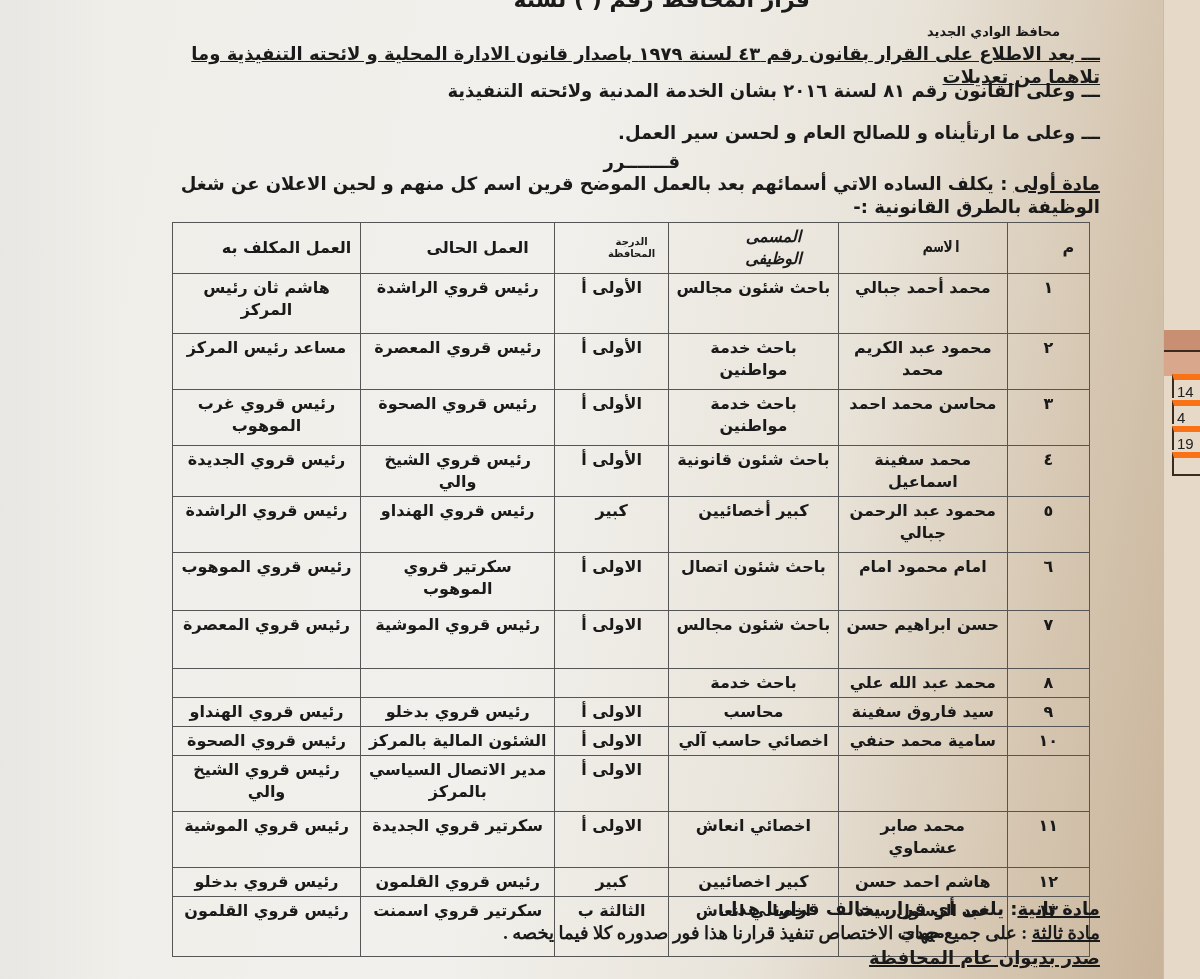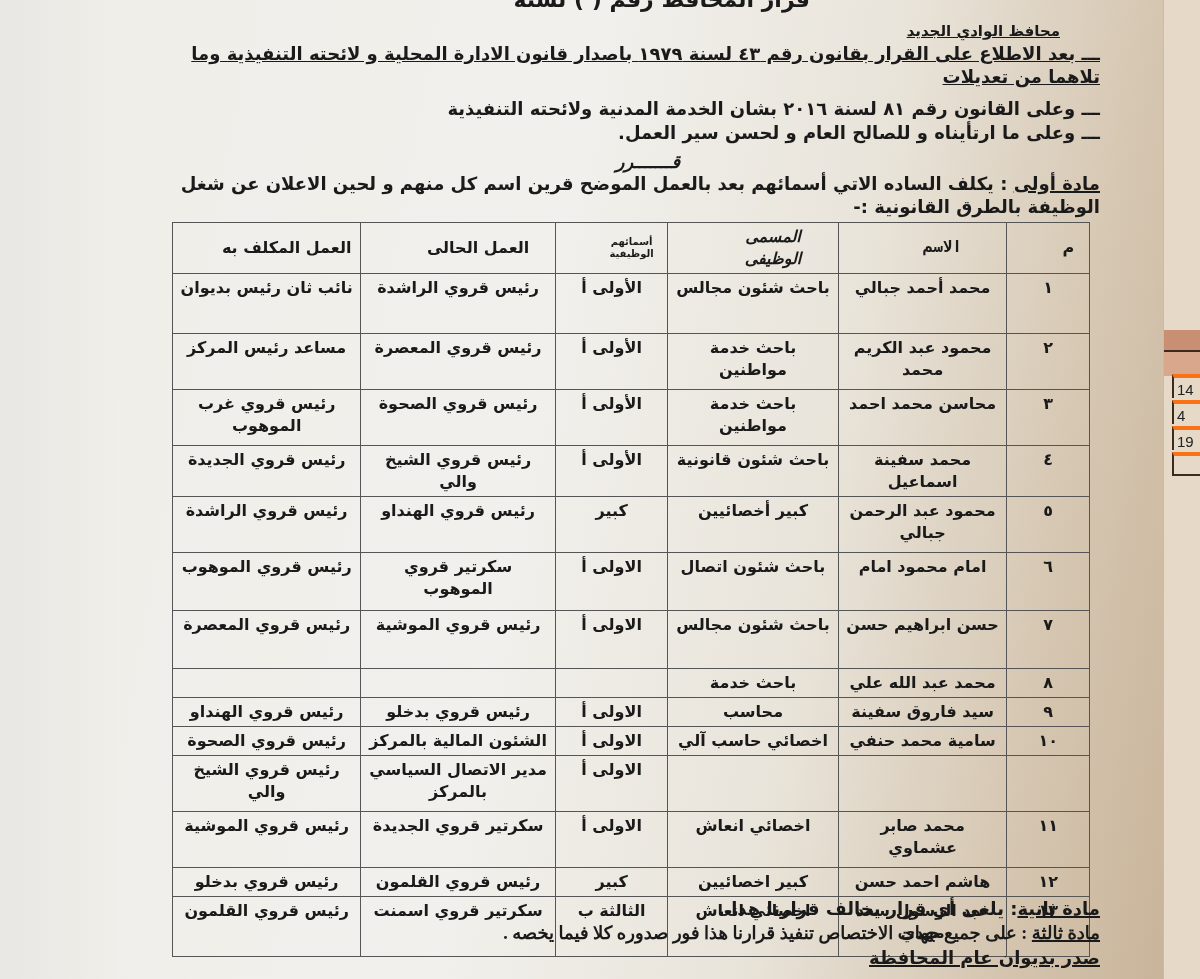--- a/index.html
+++ b/index.html
@@ -18,30 +18,30 @@
       position: absolute; left: 118px; top: 0; width: 1045px; height: 979px;
       background: linear-gradient(100deg, #efeee9 0%, #f1f0ec 40%, #e9e4da 65%, #d6c7b2 85%, #c9b49a 100%);
     }
     .right-paper {
       position: absolute; left: 1163px; top: 0; width: 37px; height: 979px;
       background: #e7d9c7;
       border-left: 1px solid #cbbba6;
     }
     .right-paper .hdr1 { position:absolute; top:330px; left:0; width:37px; height:20px; background:#c98f73; }
     .right-paper .hdr2 { position:absolute; top:350px; left:0; width:37px; height:24px; background:#d9a88c; border-top:2px solid #3a2a20; }
-    .right-paper .rc { position:absolute; left:8px; width:29px; height:24px; border-top:4px solid #f97316; border-left:2px solid #3a2a20; font-size:15px; line-height:24px; padding-left:3px; box-sizing:border-box; color:#222; font-family:"Liberation Sans", sans-serif; overflow:hidden; }
+    .right-paper .rc { position:absolute; left:8px; width:29px; height:24px; border-top:6px solid #f97316; border-left:2px solid #3a2a20; font-size:15px; line-height:24px; padding-left:3px; box-sizing:border-box; color:#222; font-family:"Liberation Sans", sans-serif; overflow:hidden; }
     .doc {
       position: absolute; left: 150px; top: 0; width: 950px;
       direction: rtl; text-align: right;
       font-weight: bold; font-size: 18px; line-height: 23px;
     }
     .title-cut { position:absolute; top:-12px; right:290px; font-size:22px; font-weight:bold; }
-    .gov { position:absolute; top:20px; right:40px; font-size:15px;text-decoration:underline; }
+    .gov { position:absolute; top:20px; right:40px; font-size:13px; }
     .p { position:absolute; right:0; width:950px; }
-    .center-word { position:absolute; top:150px; right:420px; font-size:18px; letter-spacing:10px;font-style:italic; }
+    .center-word { position:absolute; top:150px; right:420px; font-size:18px; letter-spacing:10px; }
     u { text-decoration-thickness: 2px; }
     table.main {
       position:absolute; top:222px; left:22px; width:918px;
       border-collapse: collapse; direction: rtl;
       font-size: 16px; font-weight: bold;
     }
     table.main td, table.main th {
       border: 1.5px solid #555; padding: 3px 6px; vertical-align: top; text-align: center;
       line-height: 22px;
     }
@@ -68,48 +68,48 @@
   <div class="rc" style="top:400px">4</div>
   <div class="rc" style="top:426px">19</div>
   <div class="rc" style="top:452px;border-bottom:2px solid #3a2a20;"></div>
 </div>
 
 <div class="doc">
   <div class="title-cut">قرار المحافظ رقم (       ) لسنة</div>
   <div class="gov">محافظ الوادي الجديد</div>
 
   <div class="p" style="top:42px;text-decoration:underline;">ـــ بعد الاطلاع على القرار بقانون رقم ٤٣ لسنة ١٩٧٩ باصدار قانون الادارة المحلية و لائحته التنفيذية وما تلاهما من تعديلات</div>
-  <div class="p" style="top:97px;">ـــ وعلى القانون رقم ٨١ لسنة ٢٠١٦ بشان الخدمة المدنية ولائحته التنفيذية</div>
+  <div class="p" style="top:79px;">ـــ وعلى القانون رقم ٨١ لسنة ٢٠١٦ بشان الخدمة المدنية ولائحته التنفيذية</div>
   <div class="p" style="top:121px;">ـــ وعلى ما ارتأيناه و للصالح العام و لحسن سير العمل.</div>
 
   <div class="center-word">قـــــــرر</div>
 
   <div class="p" style="top:172px;">
     <u>مادة أولى</u><span> : يكلف الساده الاتي أسمائهم بعد بالعمل الموضح قرين اسم كل منهم و لحين الاعلان عن شغل الوظيفة بالطرق القانونية :-</span>
   </div>
 
   <table class="main">
     <thead>
       <tr>
         <th class="c-num">م</th>
         <th class="c-name">الاسم</th>
         <th class="c-title">المسمى الوظيفى</th>
-        <th class="c-grade small">أسمائهم الوظيفية</th>
+        <th class="c-grade small">الدرجة المحافظة</th>
         <th class="c-cur">العمل الحالى</th>
         <th class="c-new">العمل المكلف به</th>
       </tr>
     </thead>
     <tbody>
       <tr style="height:60px">
         <td>١</td>
         <td>محمد أحمد جبالي</td>
         <td>باحث شئون مجالس</td>
         <td>الأولى أ</td>
         <td>رئيس قروي الراشدة</td>
-        <td>نائب ثان رئيس بديوان</td>
+        <td>هاشم ثان رئيس المركز</td>
       </tr>
       <tr style="height:56px">
         <td>٢</td>
         <td>محمود عبد الكريم محمد</td>
         <td>باحث خدمة مواطنين</td>
         <td>الأولى أ</td>
         <td>رئيس قروي المعصرة</td>
         <td>مساعد رئيس المركز</td>
       </tr>
       <tr style="height:56px">

